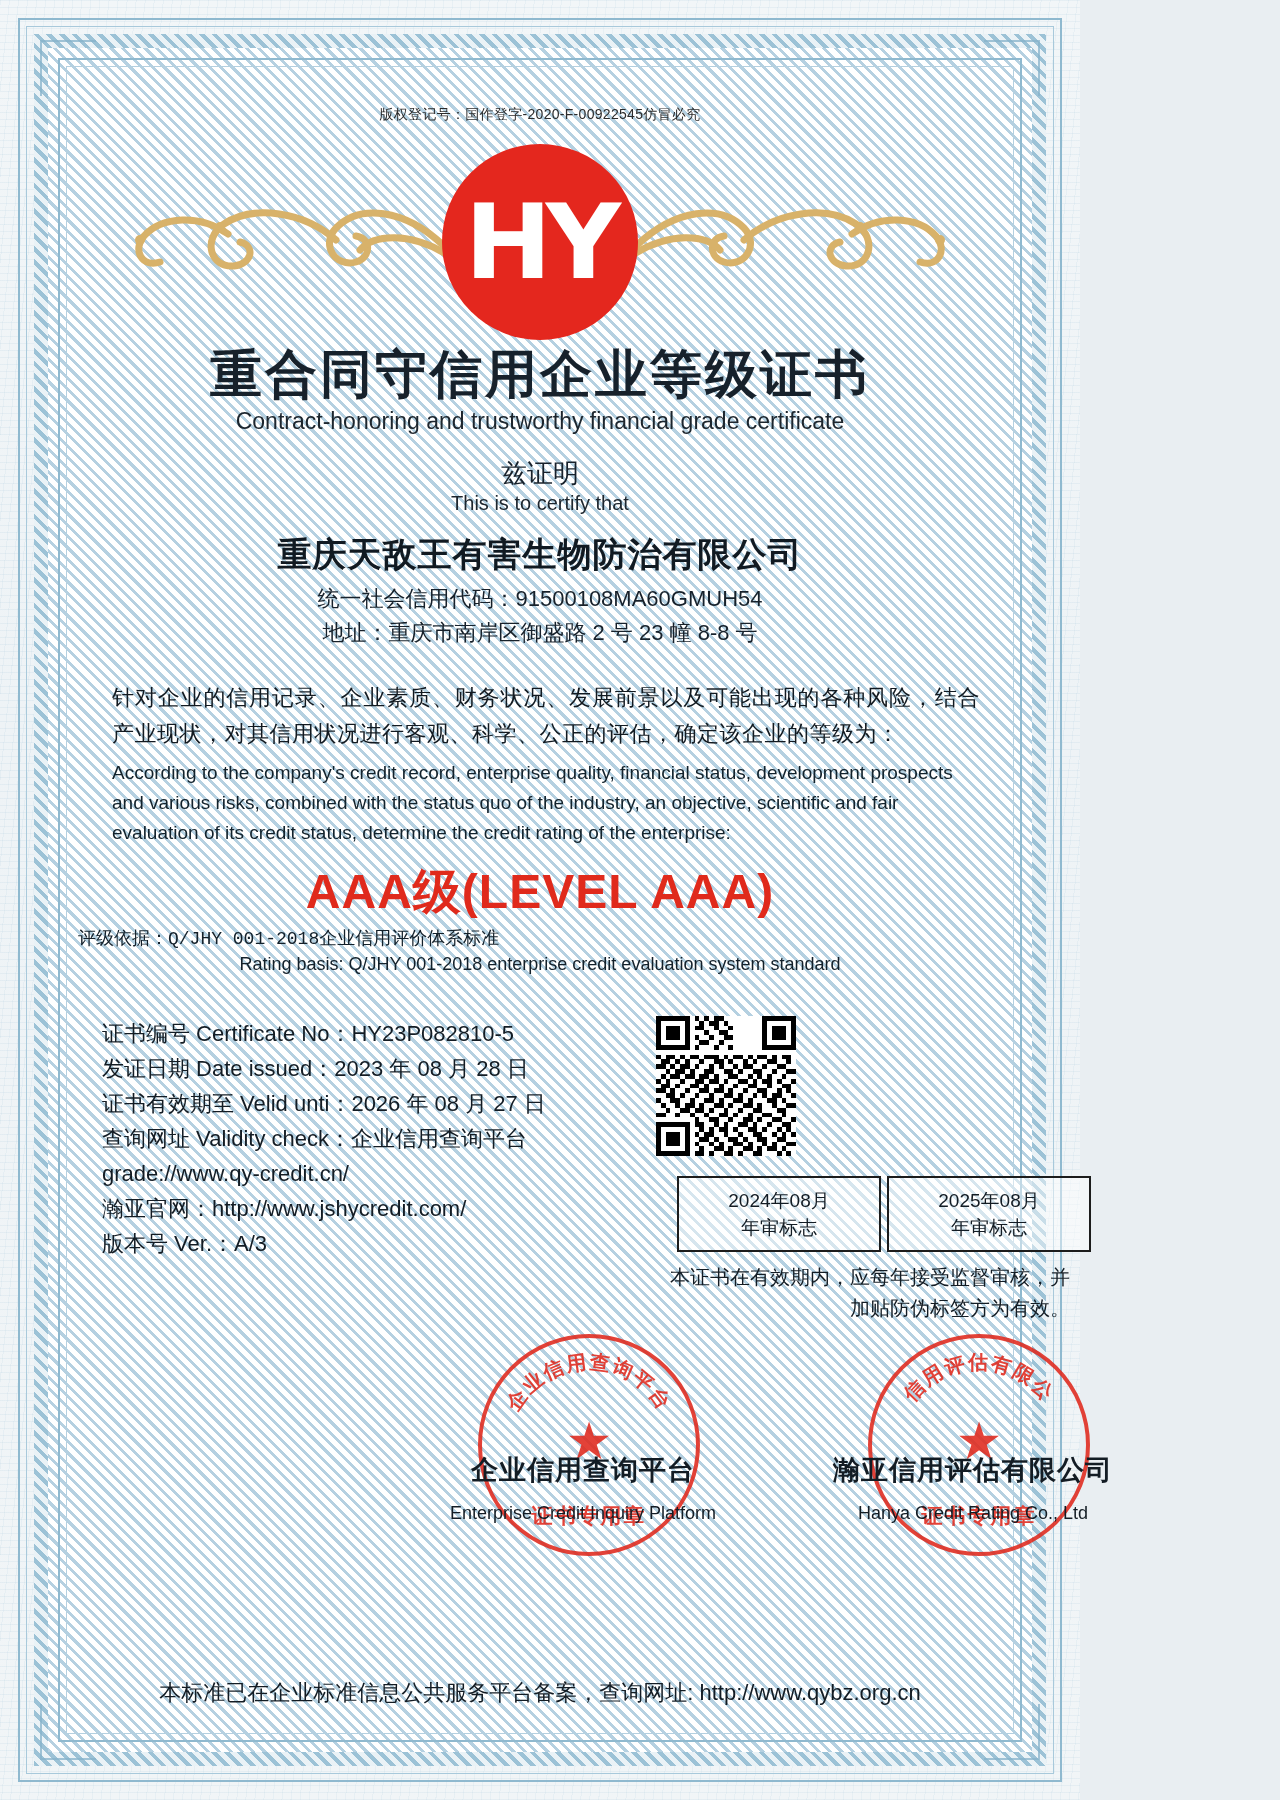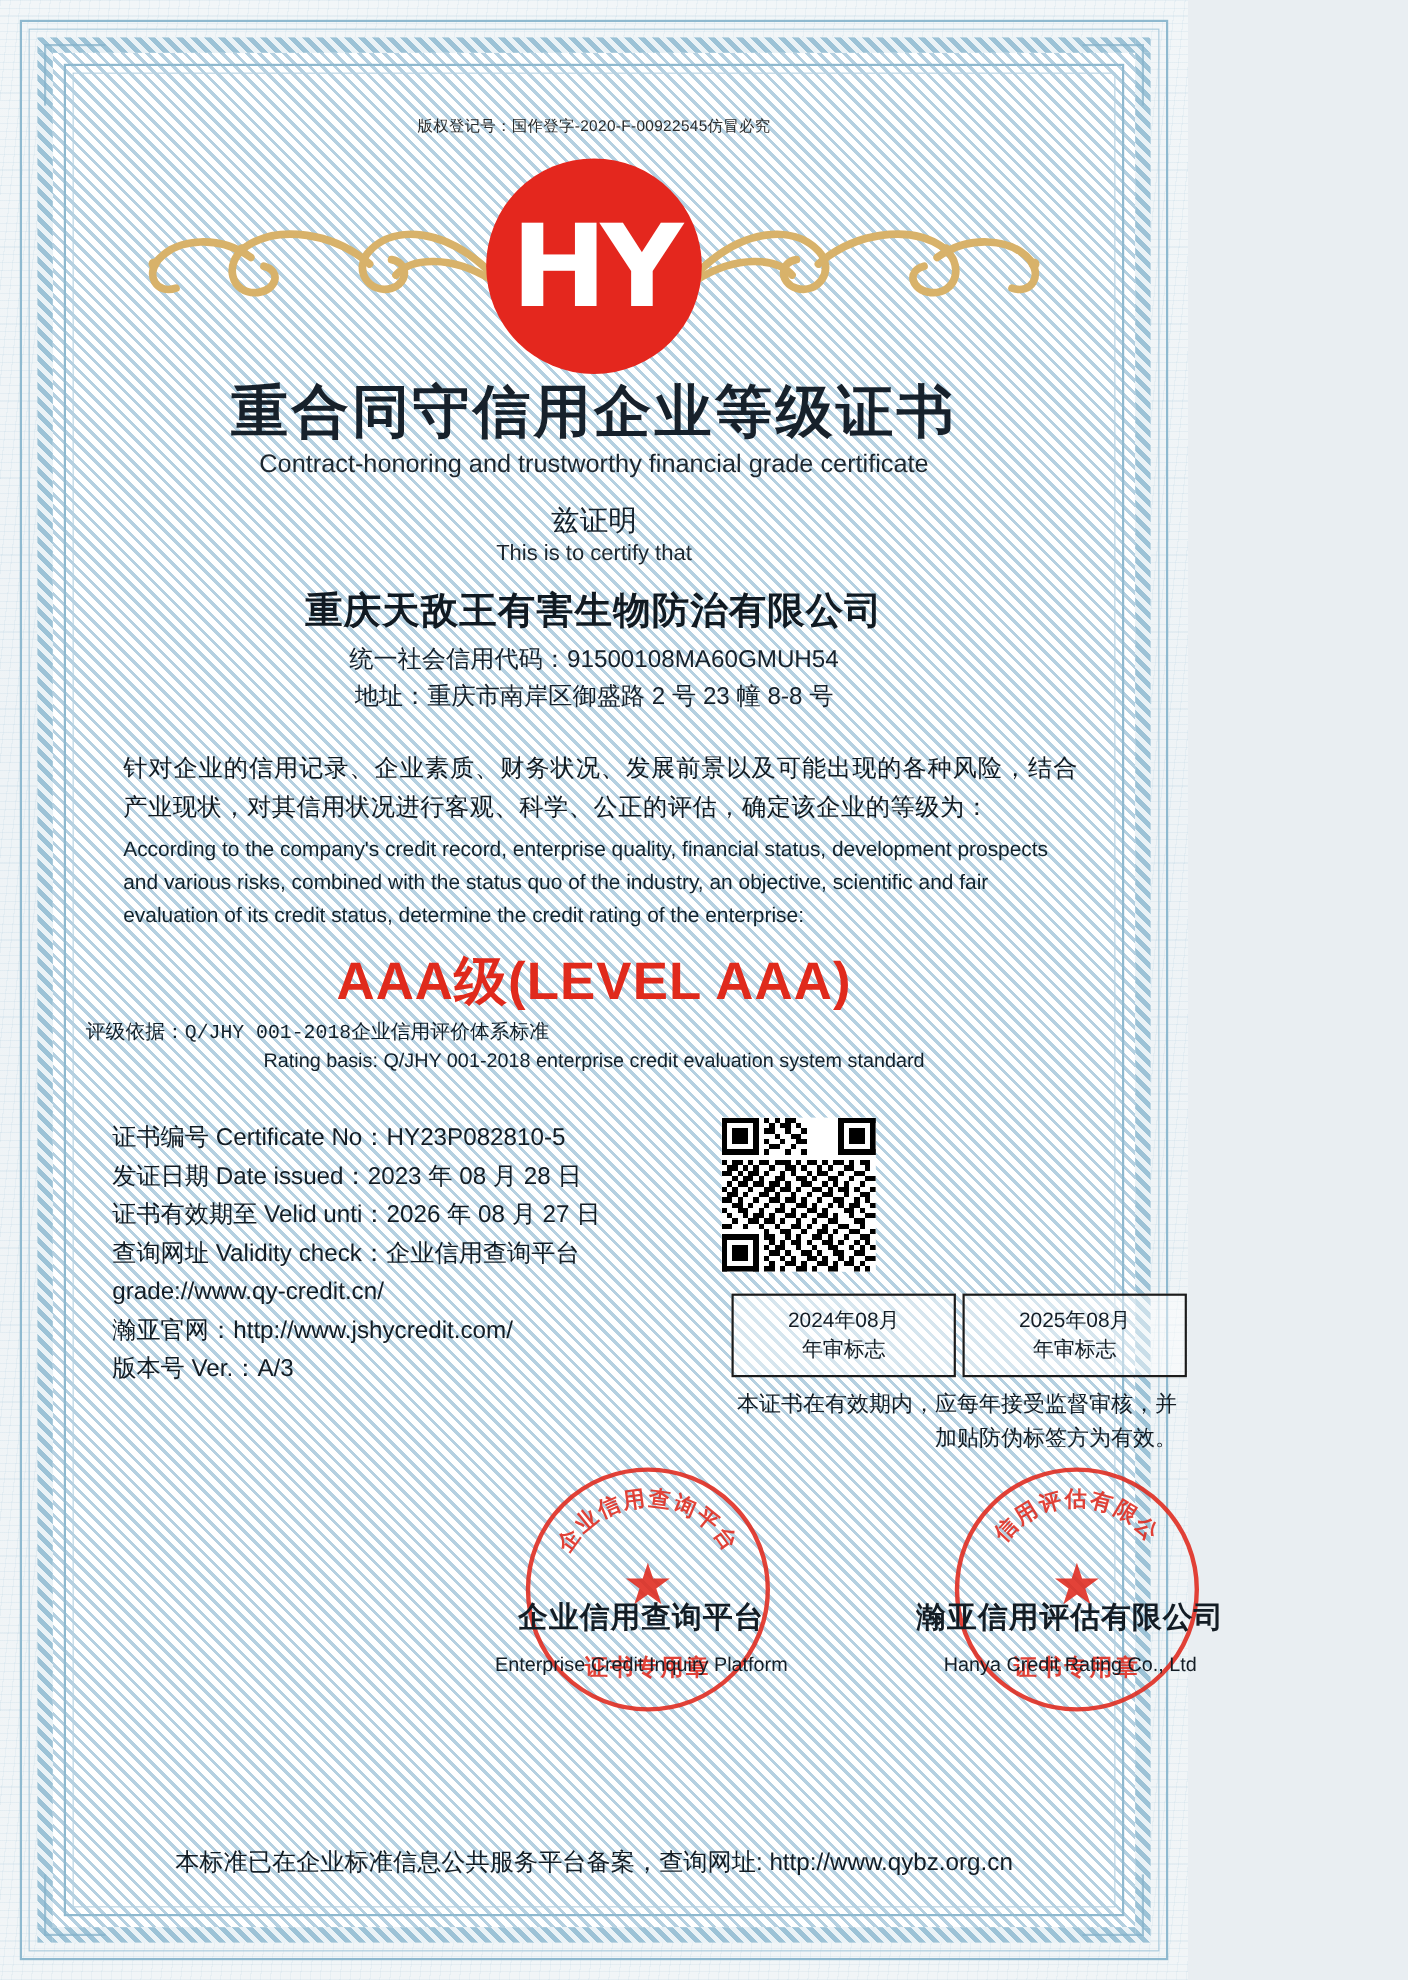--- a/index.html
+++ b/index.html
@@ -107,21 +107,21 @@
   .details{position:absolute;top:938px;left:24px;width:560px;}
   .details .line{font-size:22px;line-height:35px;color:#131c24;white-space:nowrap;}
 
   
   .qrbox{position:absolute;top:938px;left:578px;width:140px;height:140px;background:#fff;}
   .qr{width:140px;height:140px;display:block;}
   .right-note{
     position:absolute;top:938px;left:734px;width:258px;
     font-size:20px;line-height:31px;color:#131c24;text-align:justify;
   }
-  .stamp-boxes{position:absolute;top:1098px;left:566px;width:414px;display:flex;gap:6px;padding-left:21px;}
+  .stamp-boxes{position:absolute;top:1098px;left:578px;width:414px;display:flex;gap:6px;padding-left:21px;}
   .stamp-box{
     flex:1;border:2px solid #1c1c1c;height:72px;
     display:flex;flex-direction:column;align-items:center;justify-content:center;
     font-size:19px;line-height:27px;color:#131c24;background:rgba(255,255,255,.45);
   }
   .annual-note{
     position:absolute;top:1184px;left:578px;width:414px;
     font-size:20px;line-height:31px;color:#131c24;text-align:right;
   }
 

